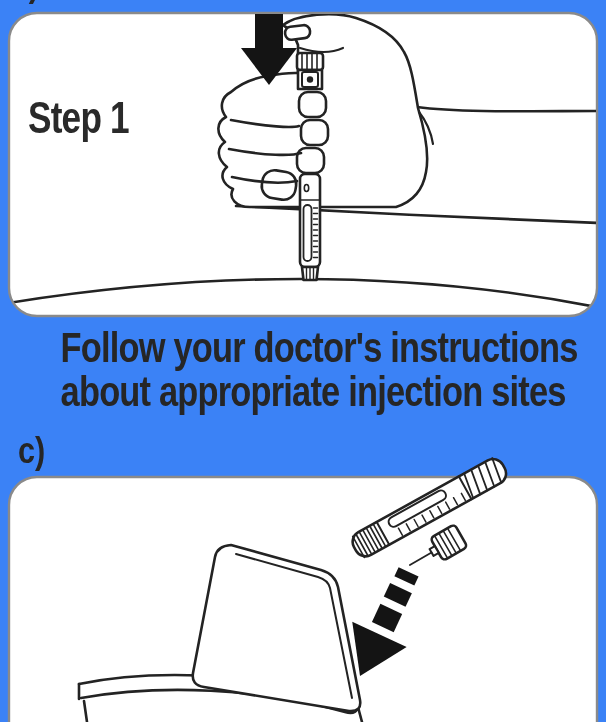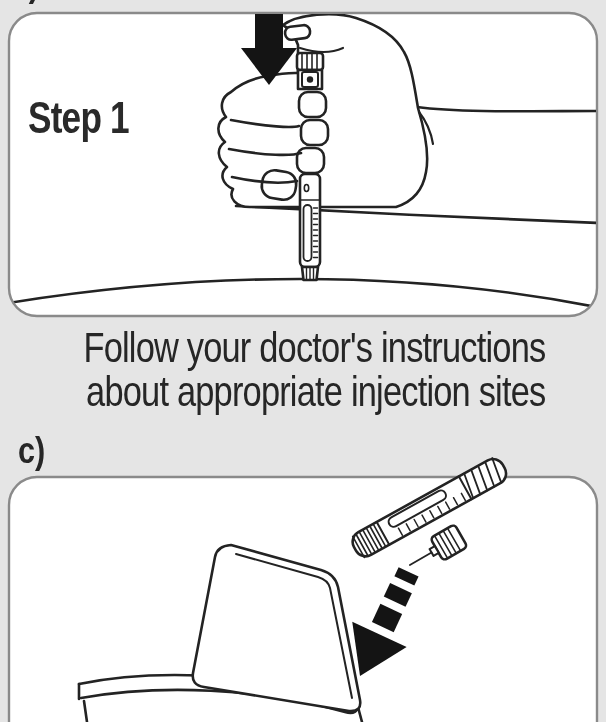--- a/index.html
+++ b/index.html
@@ -1,20 +1,20 @@
 <!DOCTYPE html>
 <html><head>
 <meta charset="utf-8">
 <style>
   html,body{margin:0;padding:0;background:#ffffff;}
   .page{
     position:relative;
     width:606px;height:722px;
     overflow:hidden;
-    background:#e5e5e5;
+    background:#3b82f6;
     font-family:"Liberation Sans",sans-serif;
     color:#262626;
   }
   .section-label{
     position:absolute;
     font-size:36px;font-weight:700;
     color:#262626;
     transform:scaleX(0.85);
     transform-origin:left top;
     white-space:nowrap;
@@ -27,22 +27,22 @@
     font-size:44px;font-weight:700;
     letter-spacing:-1px;
     color:#2a2a2a;
     transform:scaleX(0.8);
     transform-origin:left top;
     white-space:nowrap;
   }
   .caption{
     position:absolute;
     left:0;right:0;top:325px;
-    text-align:right;
-    font-size:43px;font-weight:400;
+    text-align:center;
+    font-size:43px;font-weight:700;
     line-height:44px;
     letter-spacing:-1px;
     color:#262626;
   }
   .caption .cap-line{display:block;transform:scaleX(0.8);transform-origin:center top;white-space:nowrap;}
   .panel-svg{position:absolute;left:0;display:block;}
   #panel1{top:0;}
   #panel2{top:455px;}
 </style>
 </head>

